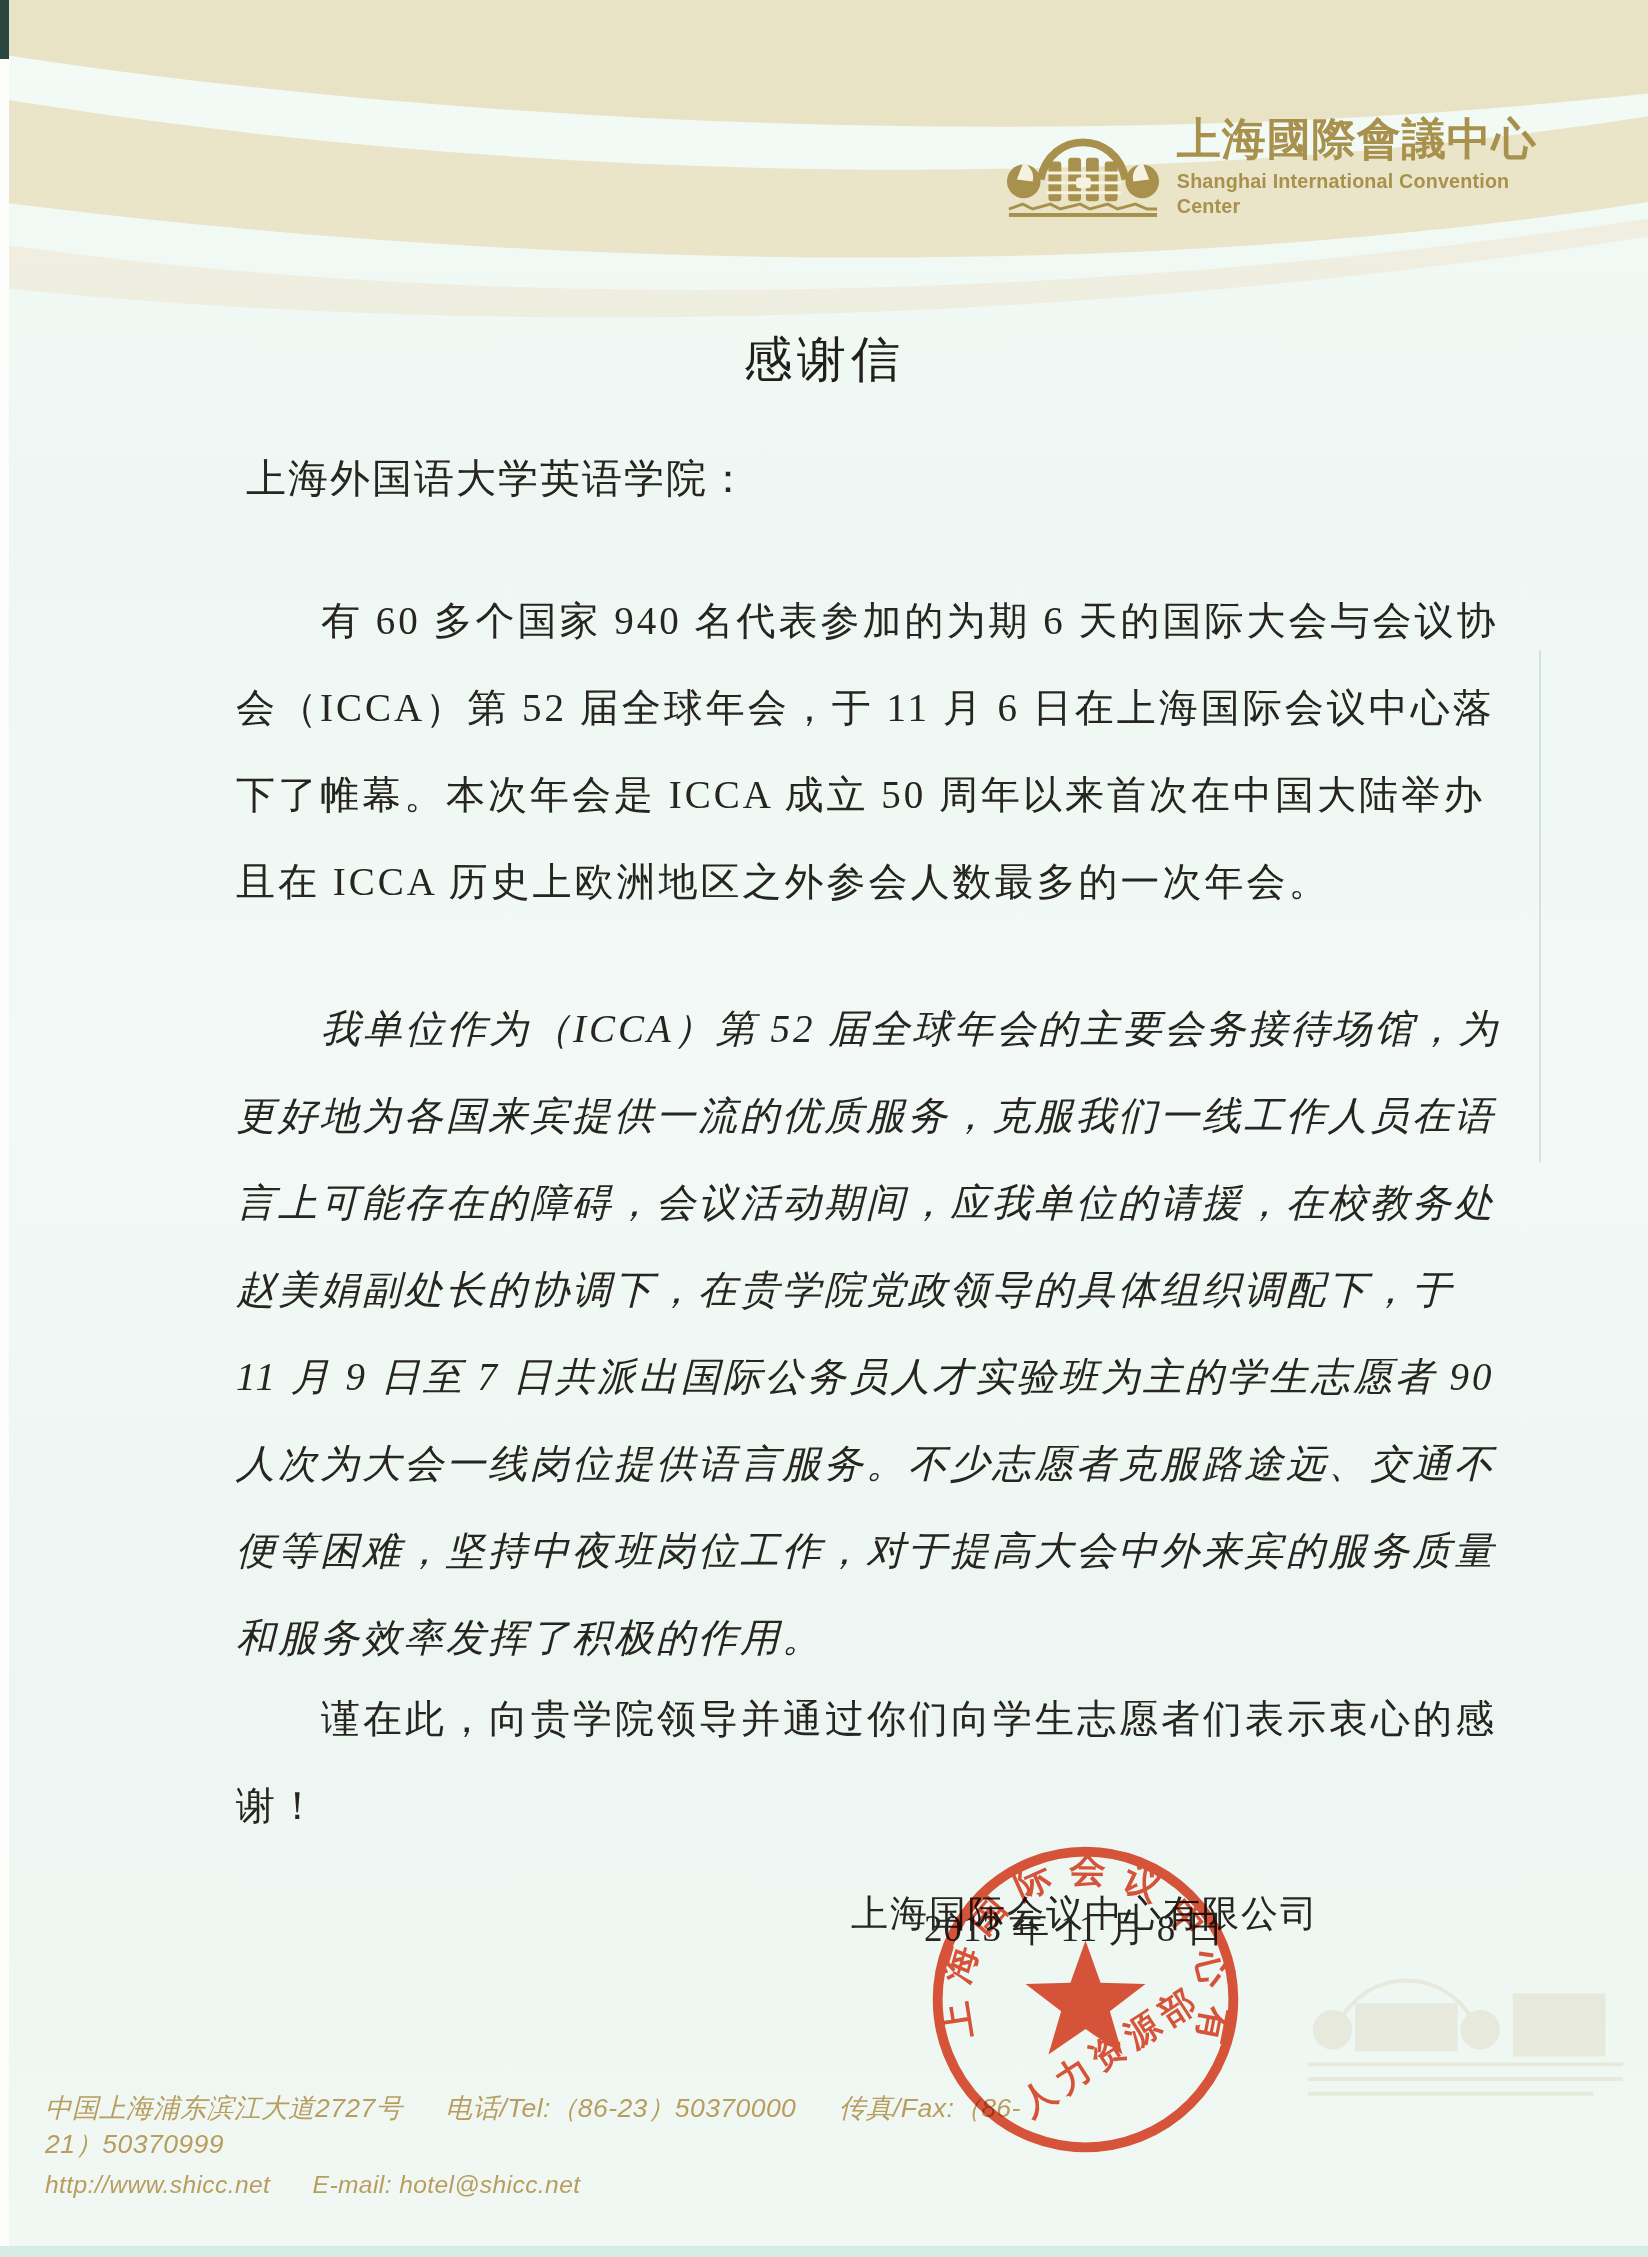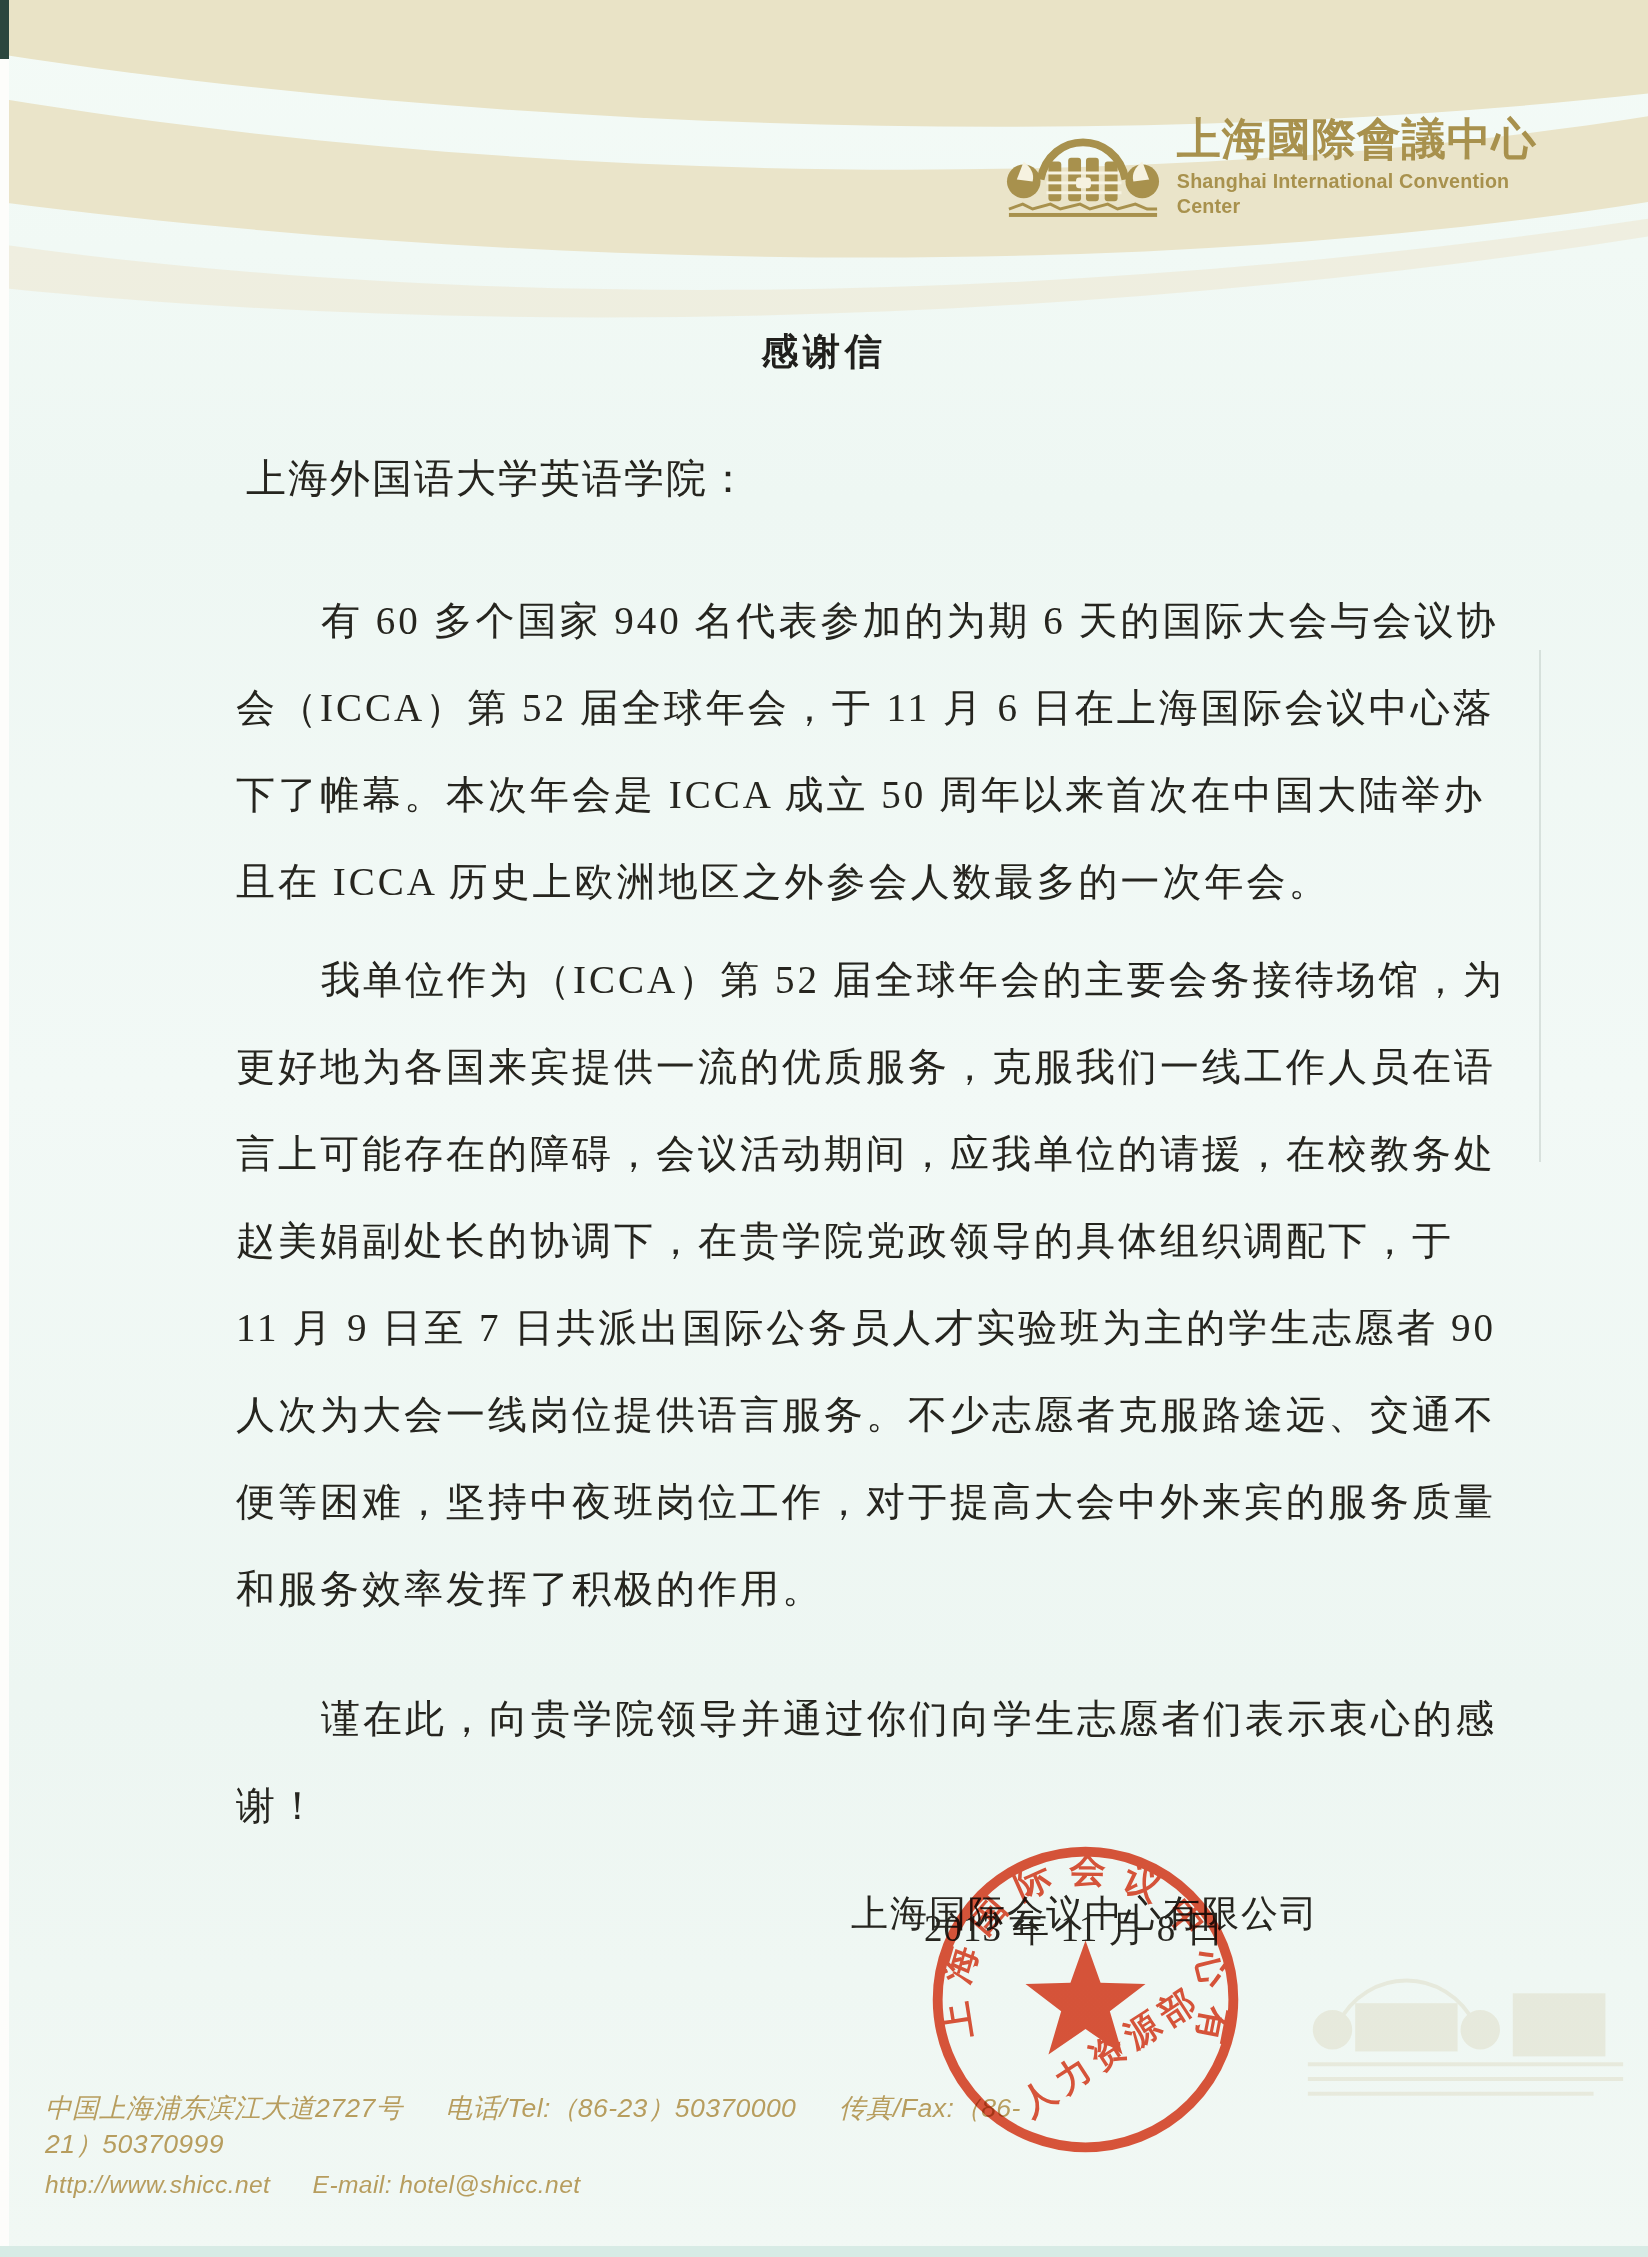--- a/index.html
+++ b/index.html
@@ -16,28 +16,28 @@
   
   .letterhead{left:0;top:0;width:1648px;height:335px;}
   .logo{left:1003px;top:99px;width:571px;height:110px;display:flex;align-items:flex-start;margin-top:15px;}
   .logo-mark{width:160px;height:99px;flex:0 0 auto;margin-top:7.9px;}
   .logo-text{margin-left:13.8px;}
   .logo-cn{font-size:44px;font-weight:bold;letter-spacing:1px;line-height:51px;
            font-family:"Liberation Serif",serif;}
   .logo-en{font-size:19.7px;font-weight:bold;letter-spacing:0.2px;line-height:25.6px;margin-top:3.9px;
            font-family:"Liberation Sans","DejaVu Sans",sans-serif;}
   
-  .title{left:0;top:327px;width:1648px;text-align:center;font-size:37px;font-weight:bold;
+  .title{left:0;top:327px;width:1648px;text-align:center;font-size:49px;font-weight:normal;
          letter-spacing:4.9px;color:#201f1c;}
   .salutation{left:246px;top:451px;font-size:40px;letter-spacing:2px;}
   .para{left:236px;width:1218px;font-size:39px;letter-spacing:3px;line-height:87px;}
   .para .line{white-space:nowrap;}
   .para .indent{text-indent:85px;}
   .p1{top:577px;}
-  .p2{top:936px;}
+  .p2{top:985px;font-style:italic;}
   .p3{top:1675px;}
   .signature{left:851px;top:1889px;font-size:37px;letter-spacing:2px;z-index:3;}
   .sigdate{left:924px;top:1904px;font-size:37px;letter-spacing:1px;z-index:3;}
   
   .seal{left:916px;top:1830px;width:340px;height:340px;z-index:4;opacity:.87;mix-blend-mode:multiply;}
   
   .footer{left:45px;top:2090px;width:985px;z-index:2;
           font-family:"Liberation Sans","DejaVu Sans",sans-serif;font-style:italic;}
   .footer .f1{font-size:26.6px;letter-spacing:0.4px;}
   .footer .f2{font-size:24.6px;margin-top:8.9px;letter-spacing:0.4px;}

